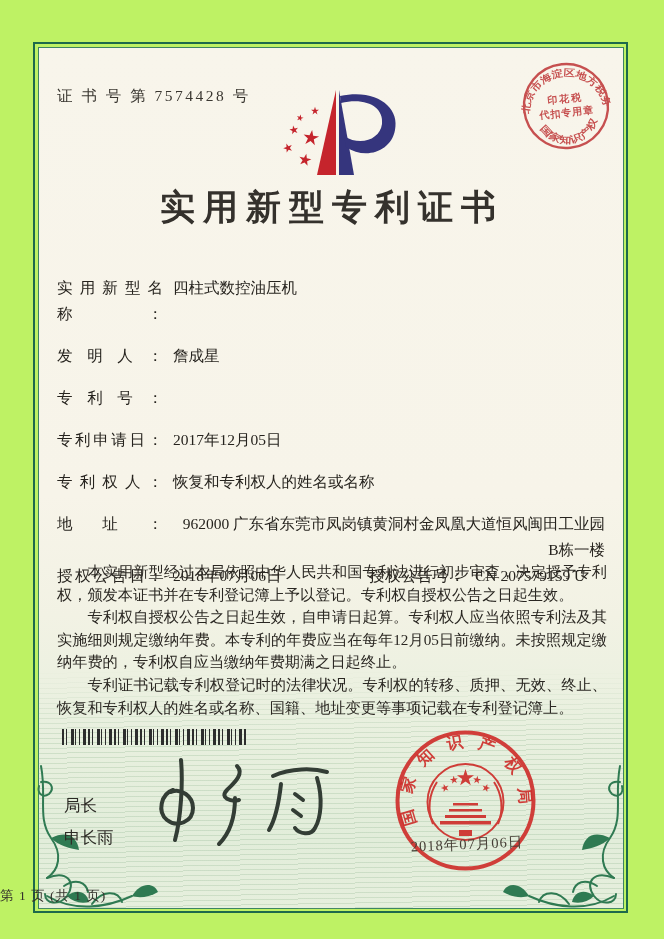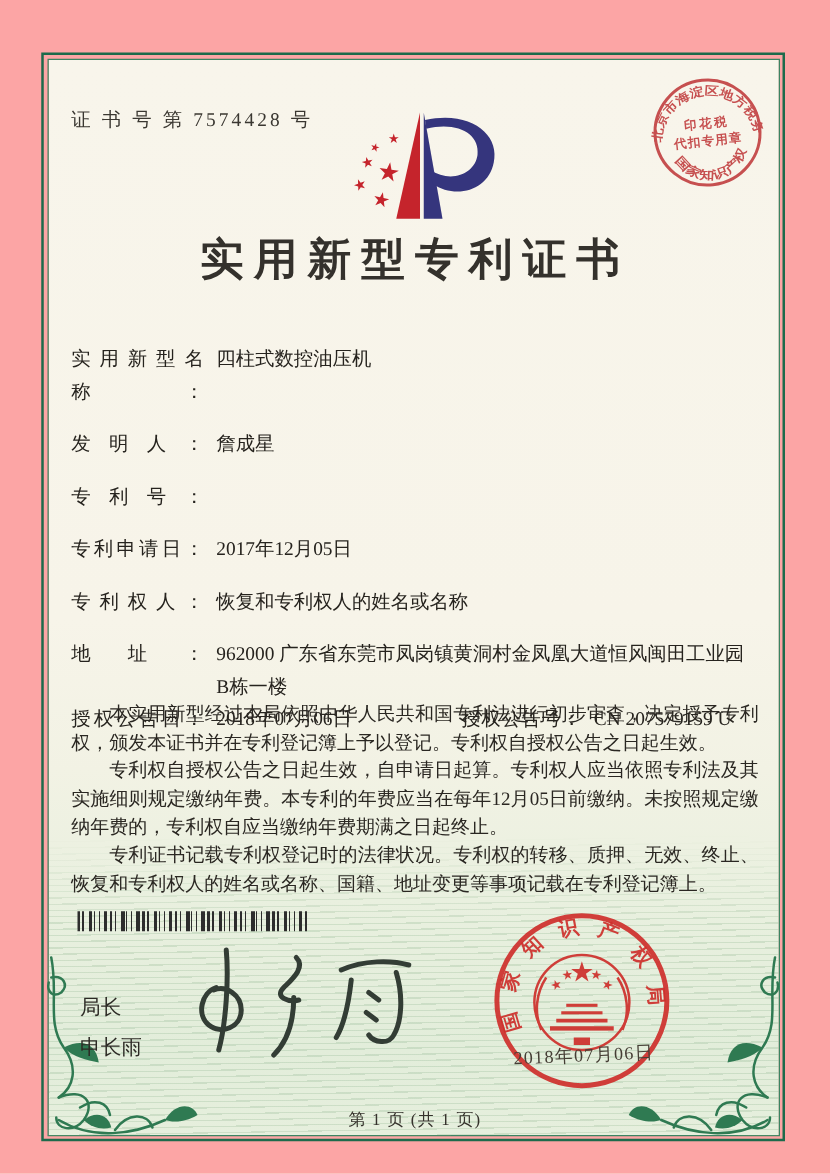--- a/index.html
+++ b/index.html
@@ -1,18 +1,18 @@
 <!DOCTYPE html>
 <html><head>
 <meta charset="utf-8">
 <style>
   * { margin:0; padding:0; box-sizing:border-box; }
   html,body { width:664px; height:939px; }
   body { font-family:"Liberation Serif","DejaVu Serif",serif; background:#fbfaf5; }
-  .paper { position:relative; width:664px; height:939px; overflow:hidden; background:#fca5a5; }
+  .paper { position:relative; width:664px; height:939px; overflow:hidden; background:#bef264; }
 
   .border-outer { position:absolute; left:33px; top:42px; right:36px; bottom:26px;
     border:2.5px solid #1d6a4b; }
   .border-inner { position:absolute; inset:2.5px; border:1px solid #3c8462;
     background:linear-gradient(180deg,#f8f5eb 0%,#f7f4e9 52%,#f2f2e4 66%,#e9f0df 78%,#e2edda 92%,#e6efdd 100%); }
   .waves { position:absolute; left:38px; right:41px; top:668px; bottom:30px;
     background:repeating-linear-gradient(179deg, rgba(108,158,112,.20) 0 1px, rgba(255,255,255,0) 1px 5px);
     -webkit-mask-image:linear-gradient(180deg,transparent 0,#000 70px);
             mask-image:linear-gradient(180deg,transparent 0,#000 70px); }
 
@@ -21,21 +21,21 @@
   .logo { position:absolute; left:255px; top:86px; }
   .tax-stamp { position:absolute; left:520px; top:60px; transform:rotate(-6deg); opacity:.88; }
 
   .title { position:absolute; left:0; top:184px; width:100%; text-align:center;
     font-size:35px; font-weight:700; letter-spacing:8px; color:#34312c; }
 
   .fields { position:absolute; left:57px; top:275px; width:550px; font-size:15.5px; color:#26231e; }
   .field { display:flex; line-height:26px; margin-bottom:16px; }
   .field.addr { margin-bottom:0; }
   .flabel { width:106px; flex:0 0 106px; text-align:justify; text-align-last:justify; }
-  .fvalue { padding-left:10px; }
+  .fvalue { padding-left:10px;text-align:right; }
   .fvalue.addr-v { max-width:442px; }
   .grant-row { position:relative; }
   .grant-right { position:absolute; left:312px; top:0; display:flex; line-height:26px; }
   .grant-right .flabel { width:96px; flex:0 0 96px; }
 
   .paras { position:absolute; left:57px; top:561px; width:550px; font-size:15.2px;
     line-height:22.6px; color:#2a2722; text-align:justify; }
   .paras p { text-indent:2em; }
 
   .barcode { position:absolute; left:62px; top:729px; width:184px; height:16px;
@@ -47,21 +47,21 @@
       #2d2d2d 17px 18px, transparent 18px 21px,
       #2d2d2d 21px 24px, transparent 24px 26px); }
 
   .signer { position:absolute; left:64px; top:790px; font-size:16.5px; color:#2c2a25; line-height:32px; }
   .signature { position:absolute; left:145px; top:748px; }
 
   .cn-seal { position:absolute; left:393px; top:728px; }
   .seal-date { position:absolute; left:396px; top:835px; width:142px; text-align:center;
     font-size:14.5px; letter-spacing:1px; color:#453e35; transform:rotate(-2.5deg); }
 
-  .footer { position:absolute; left:0; top:887px; width:100%; text-align:center;
+  .footer { position:absolute; left:0; top:887px; width:100%; 
     font-size:13.5px; color:#35322c; letter-spacing:1px; }
 
   .orn { position:absolute; }
   .orn-left { left:34px; bottom:27px; }
   .orn-right { right:37px; bottom:27px; transform:scaleX(-1); }
 </style>
 </head>
 <body>
 
 <div class="paper">

